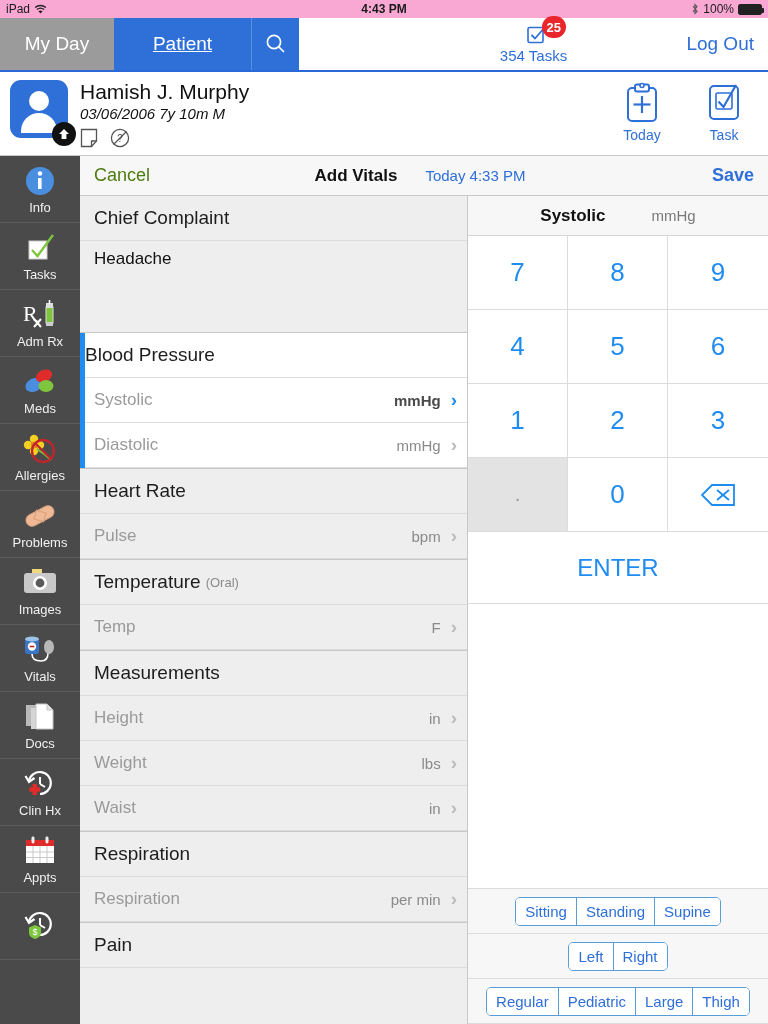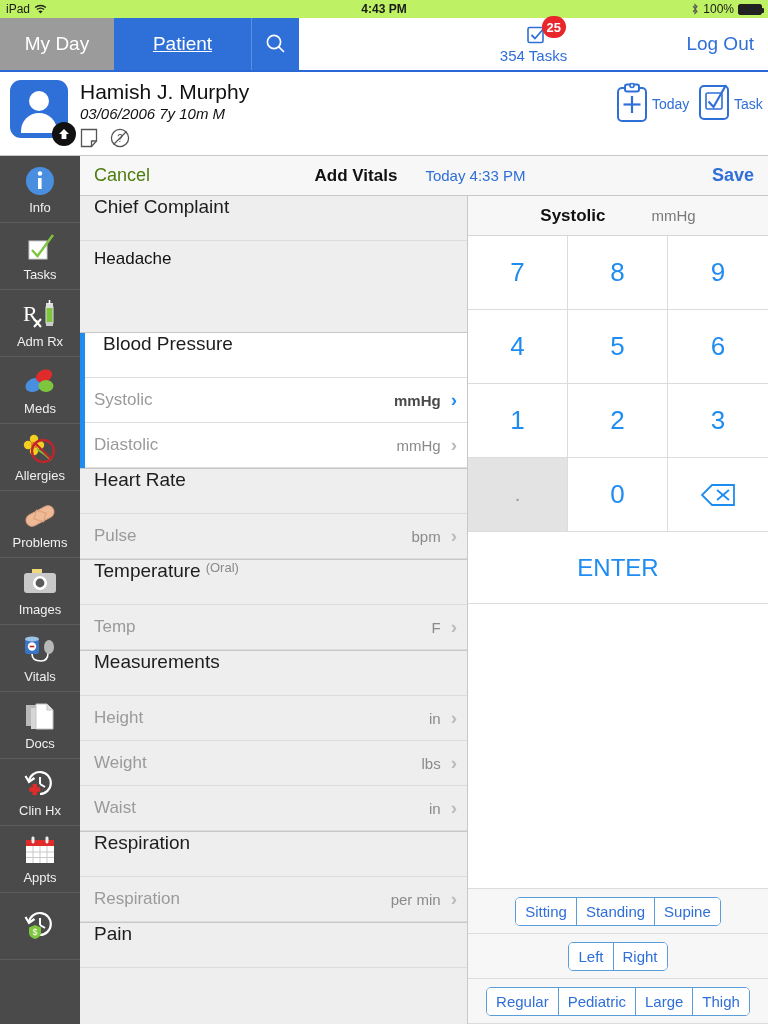--- a/index.html
+++ b/index.html
@@ -9,21 +9,21 @@
     background: #ffffff;
     overflow: hidden;
   }
   #app { position: relative; width: 768px; height: 1024px; }
 
   
   .statusbar {
     height: 18px; width: 100%;
     display: flex; align-items: center;
     font-size: 12px; color: #1a1a1a;
-    background: #bef264;
+    background: #f9a8d4;
     position: relative;
   }
   .sb-left { position: absolute; left: 6px; display: flex; align-items: center; gap: 4px; }
   .sb-center { position: absolute; left: 0; right: 0; text-align: center; font-weight: bold; font-size: 12px;}
   .sb-right { position: absolute; right: 6px; display: flex; align-items: center; gap: 4px; }
   .batt {
     width: 24px; height: 11px; border: 1px solid #222; border-radius: 2px;
     position: relative; display: inline-block;
   }
   .batt::after {
@@ -87,21 +87,21 @@
     width:36px; height:20px; border-radius:18px 18px 0 0; background:#fff; }
   .avatar .up-badge {
     position:absolute; right:-8px; bottom:-8px; width:24px;height:24px;border-radius:50%;
     background:#111; display:flex;align-items:center;justify-content:center;
   }
   .pt-info { margin-left: 12px; }
   .pt-name { font-size: 21px; color:#111; }
   .pt-dob { font-size: 15px; color:#111; font-style: italic; margin-top: 1px; }
   .pt-icons { display:flex; gap: 12px; margin-top: 6px; align-items:center; }
   .hdr-actions { position:absolute; right: 14px; top: 9px; display:flex; gap: 22px; }
-  .hdr-act { display:flex;flex-direction:row;align-items:center;width:60px; }
+  .hdr-act { display:flex;flex-direction:column;align-items:center;width:60px; }
   .hdr-act span { color:#2f6fd8; font-size: 14px; margin-top:1px; }
 
   
   .body-row { display:flex; height: calc(1024px - 18px - 54px - 84px); }
 
   
   .sidebar {
     width: 80px; background: #4a4a4a; flex:none;
     display:flex; flex-direction: column; overflow:hidden;
   }
@@ -129,27 +129,27 @@
   .toolbar .save { margin-left:auto; color:#2f6fd8; font-size:18px; font-weight:bold; }
 
   .panes { flex:1; display:flex; min-height:0; }
 
   
   .formpane {
     width: 388px; flex:none; background:#eeeeee;
     border-right:1px solid #c8c8c8; overflow:hidden; position:relative;
   }
   .sec-head {
-    height: 45px; display:flex; padding-left: 14px;
+    height: 45px; display:flex; align-items:center; padding-left: 14px;
     font-size:19px; color:#1d1d1d; border-bottom:1px solid #dcdcdc;
     background:#eeeeee;
   }
   .sec-head .sub { font-size:13px; color:#8a8a8a; margin-left:5px; }
   .sec-block.active { background:#ffffff; border-left: 5px solid #1e8cf0; }
-  .sec-block.active .sec-head { background:#ffffff; padding-left: 18px; }
+  .sec-block.active .sec-head { background:#ffffff; padding-left: 0; }
   .sec-block.active .row { background:#ffffff; padding-left: 9px; }
   .row {
     height: 45px; display:flex; align-items:center;
     padding: 0 10px 0 14px; border-bottom:1px solid #dcdcdc;
   }
   .row .r-label { font-size:17px; color:#9a9a9a; }
   .row .r-unit { margin-left:auto; font-size:15px; color:#8a8a8a; }
   .row .r-chev { margin-left: 10px; color:#bbbbbb; font-size:19px; font-weight:bold; }
   .row.sel .r-unit { color:#4a4a4a; font-weight:bold; }
   .row.sel .r-chev { color:#1e8cf0; }

